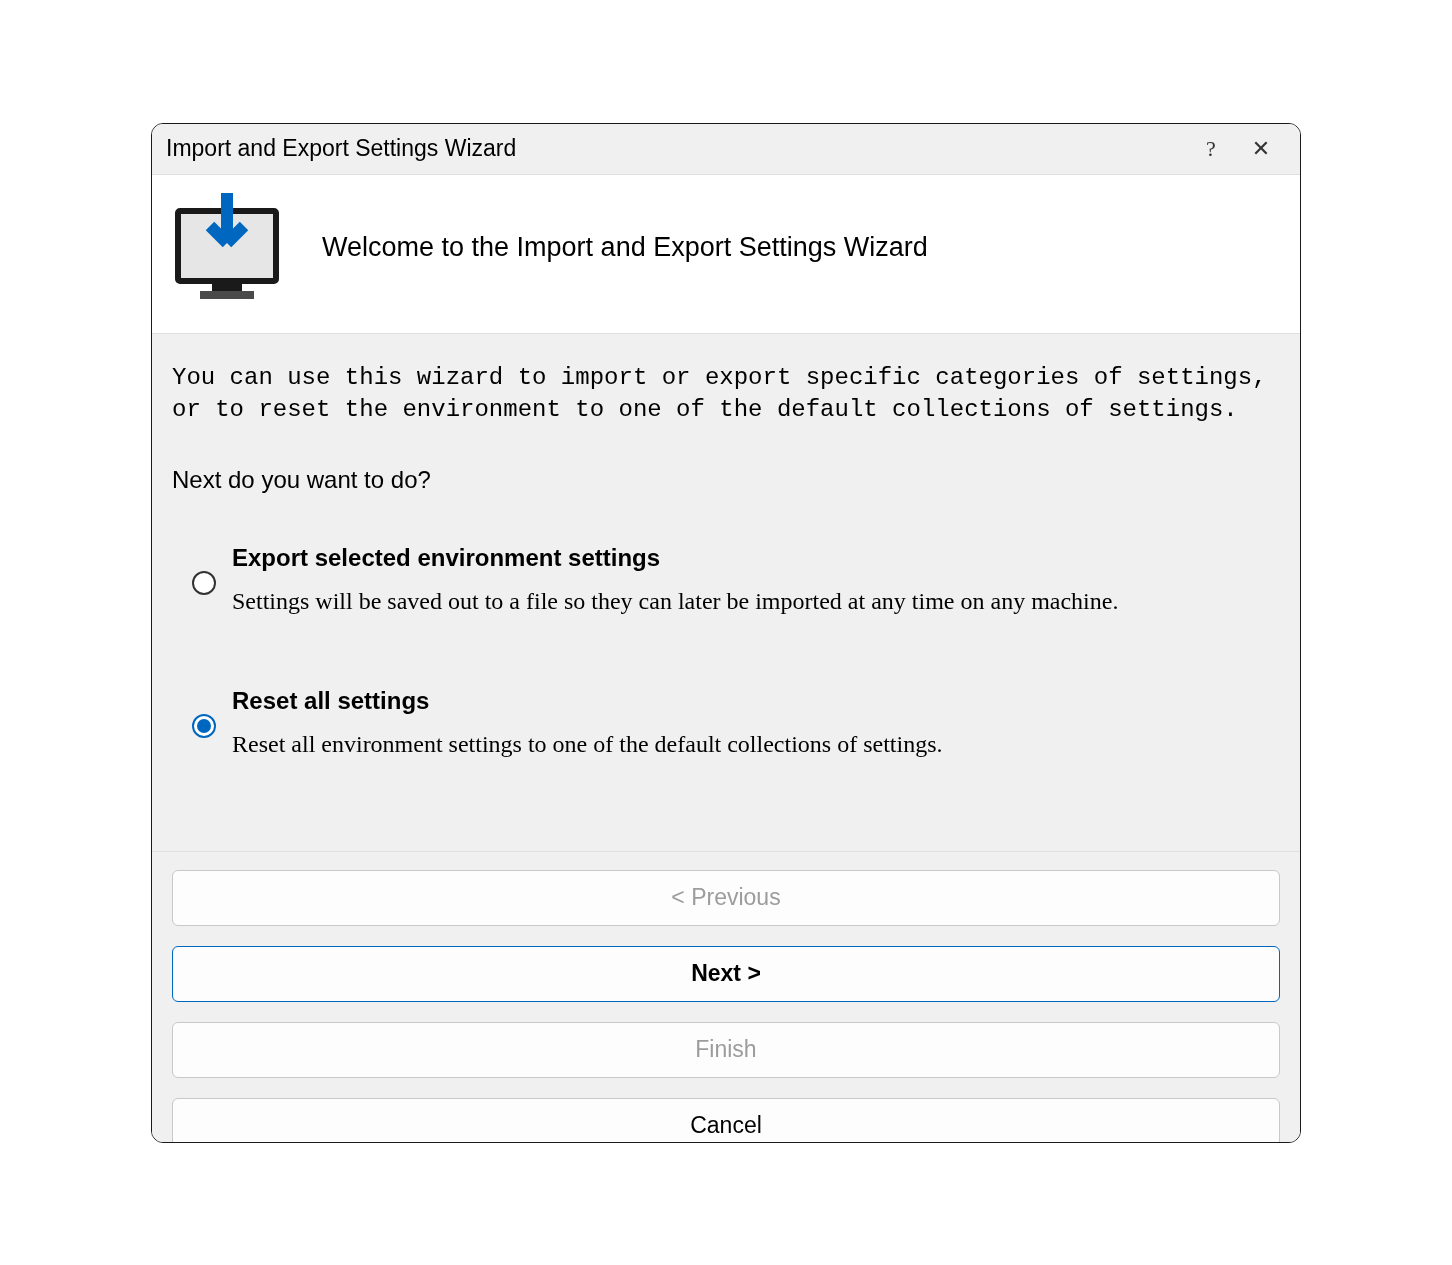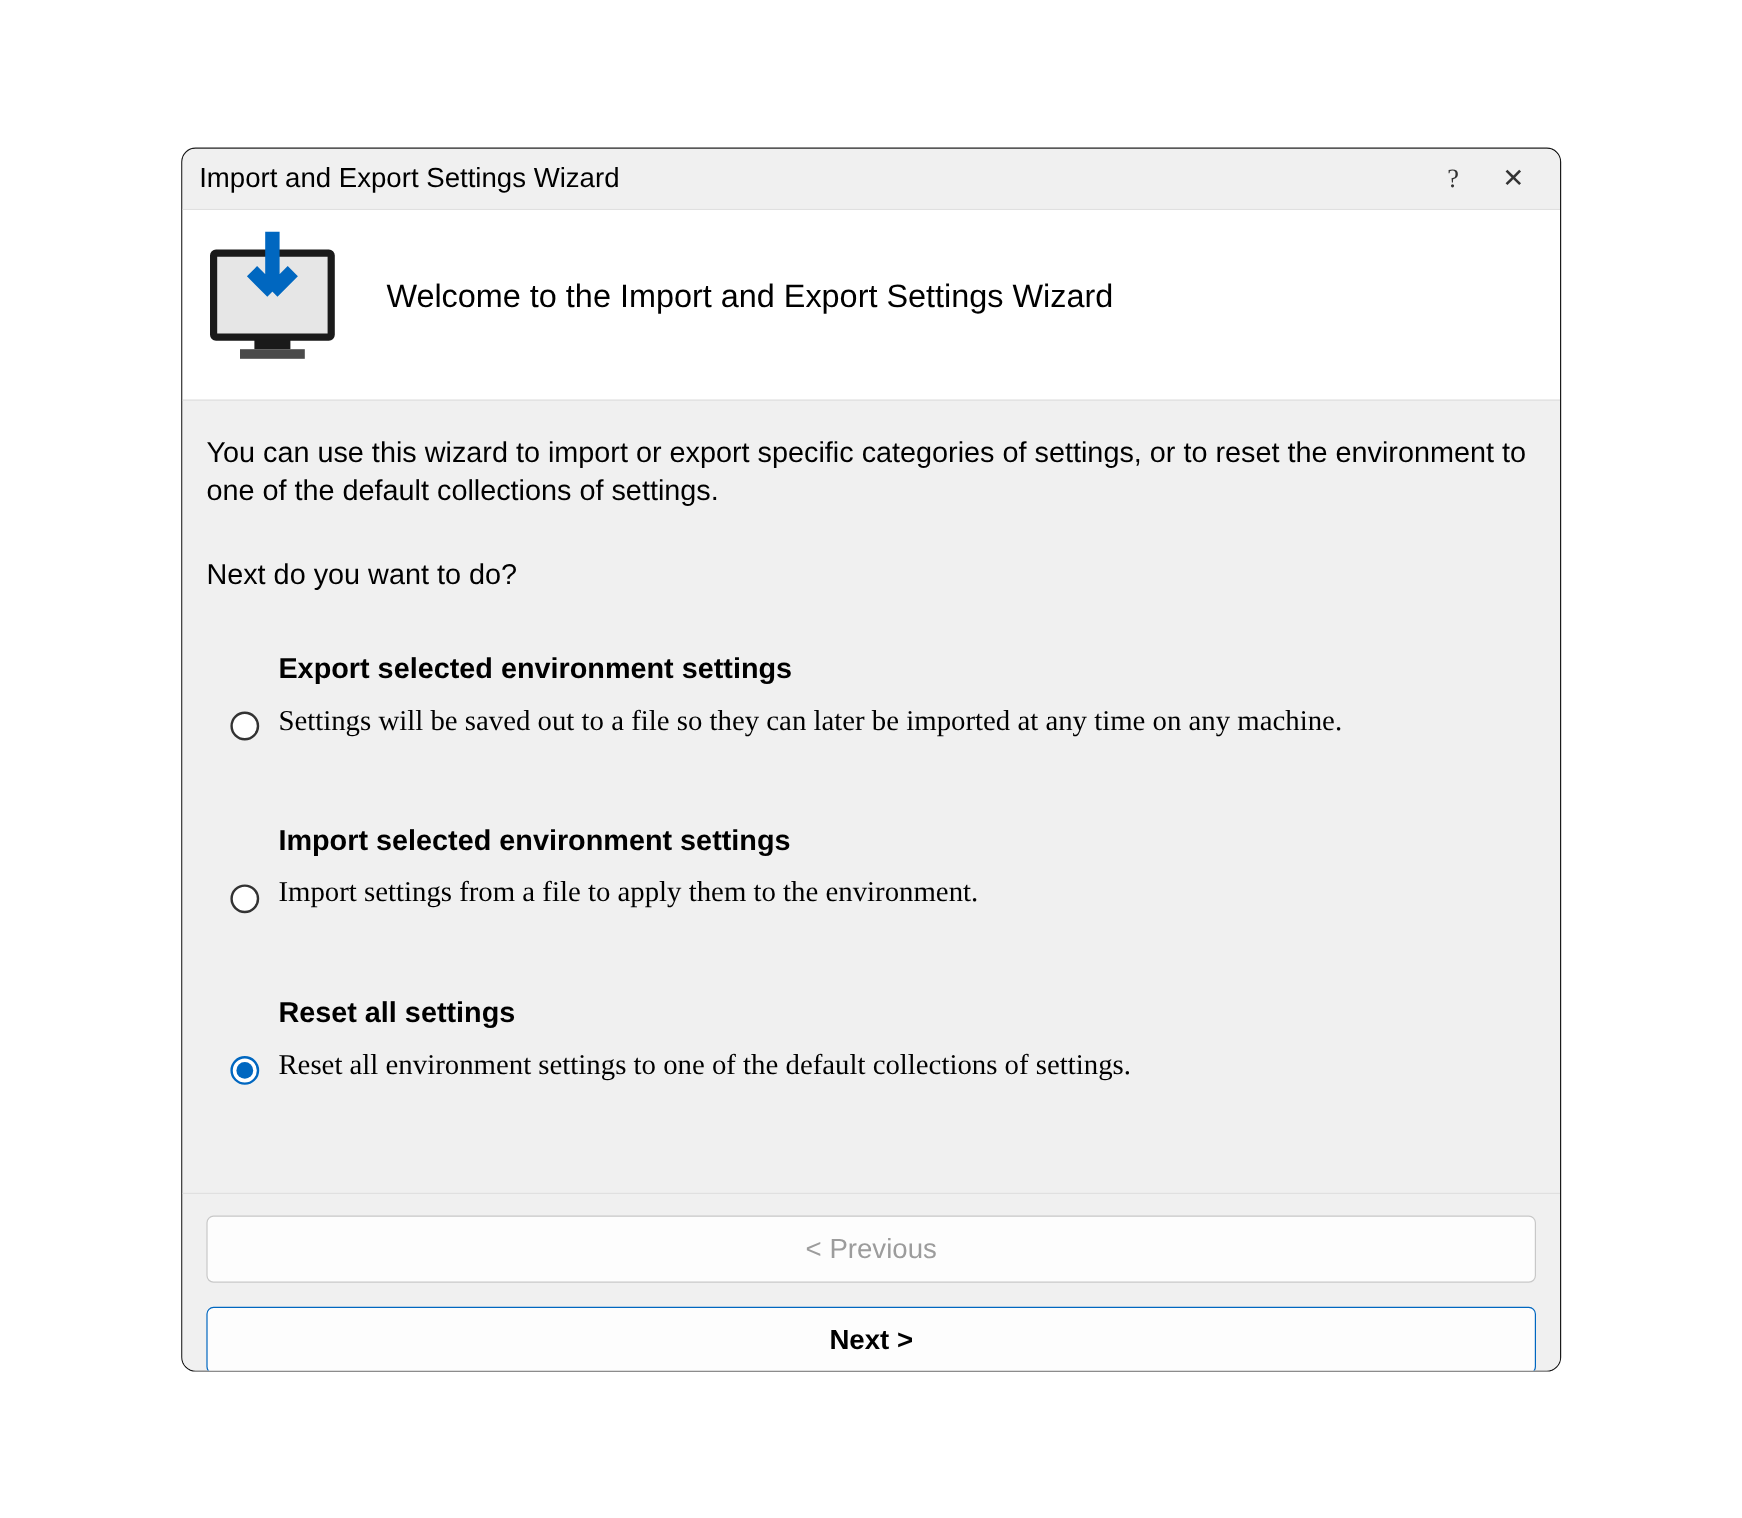--- a/index.html
+++ b/index.html
@@ -75,33 +75,34 @@
       flex: 1;
       padding: 28px 20px 20px 20px;
       background: #f0f0f0;
       border-top: 1px solid #e0e0e0;
     }
     .intro-text {
       font-size: 24px;
       color: #000;
       line-height: 1.35;
       margin-bottom: 40px;
+      font-family: Liberation Mono, monospace;
     }
     .question {
       font-size: 24px;
       color: #000;
       margin-bottom: 50px;
     }
     .options {
       padding-left: 20px;
     }
     .option {
       margin-bottom: 70px;
       display: flex;
-      align-items: flex-end;
+      align-items: center;
       gap: 16px;
     }
     .radio {
       width: 24px;
       height: 24px;
       border: 2px solid #333;
       border-radius: 50%;
       margin-top: 4px;
       flex-shrink: 0;
       position: relative;
@@ -193,27 +194,20 @@
     <div class="question">Next do you want to do?</div>
     <div class="options">
       <div class="option">
         <div class="radio"></div>
         <div class="option-text">
           <div class="option-title">Export selected environment settings</div>
           <div class="option-desc">Settings will be saved out to a file so they can later be imported at any time on any machine.</div>
         </div>
       </div>
       <div class="option">
-        <div class="radio"></div>
-        <div class="option-text">
-          <div class="option-title">Import selected environment settings</div>
-          <div class="option-desc">Import settings from a file to apply them to the environment.</div>
-        </div>
-      </div>
-      <div class="option">
         <div class="radio selected"></div>
         <div class="option-text">
           <div class="option-title">Reset all settings</div>
           <div class="option-desc">Reset all environment settings to one of the default collections of settings.</div>
         </div>
       </div>
     </div>
   </div>
 
   <div class="footer">

